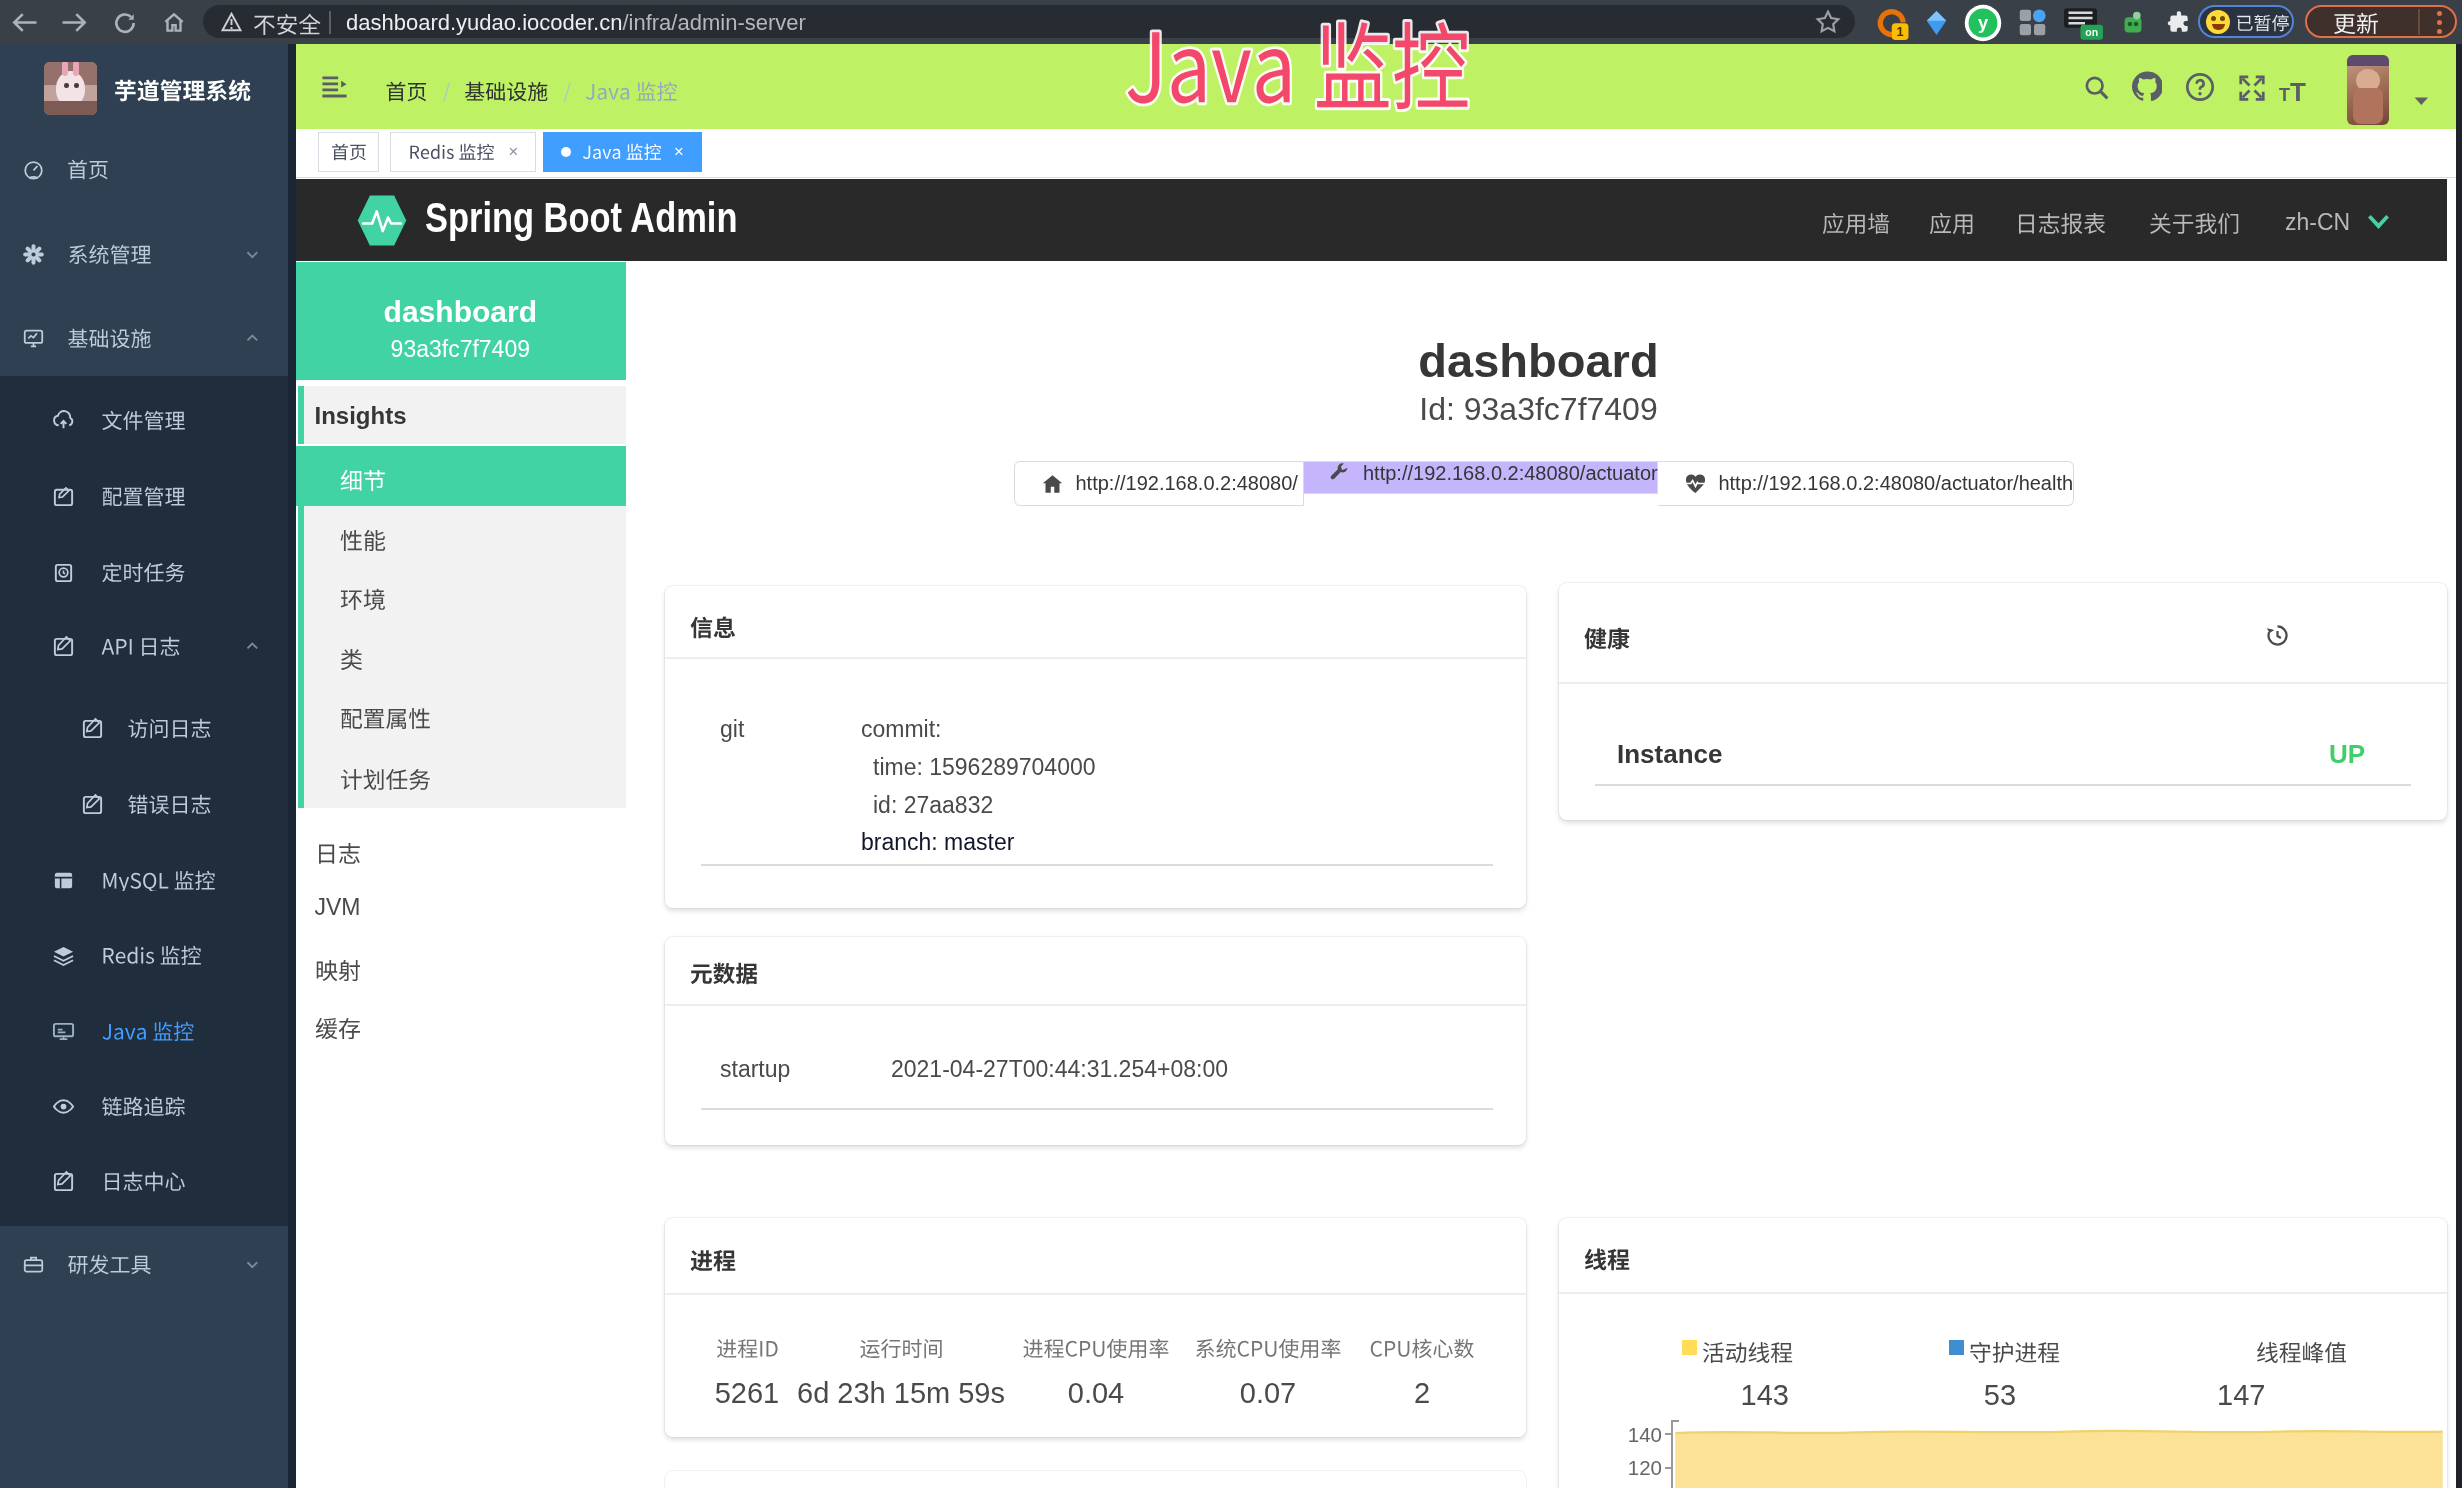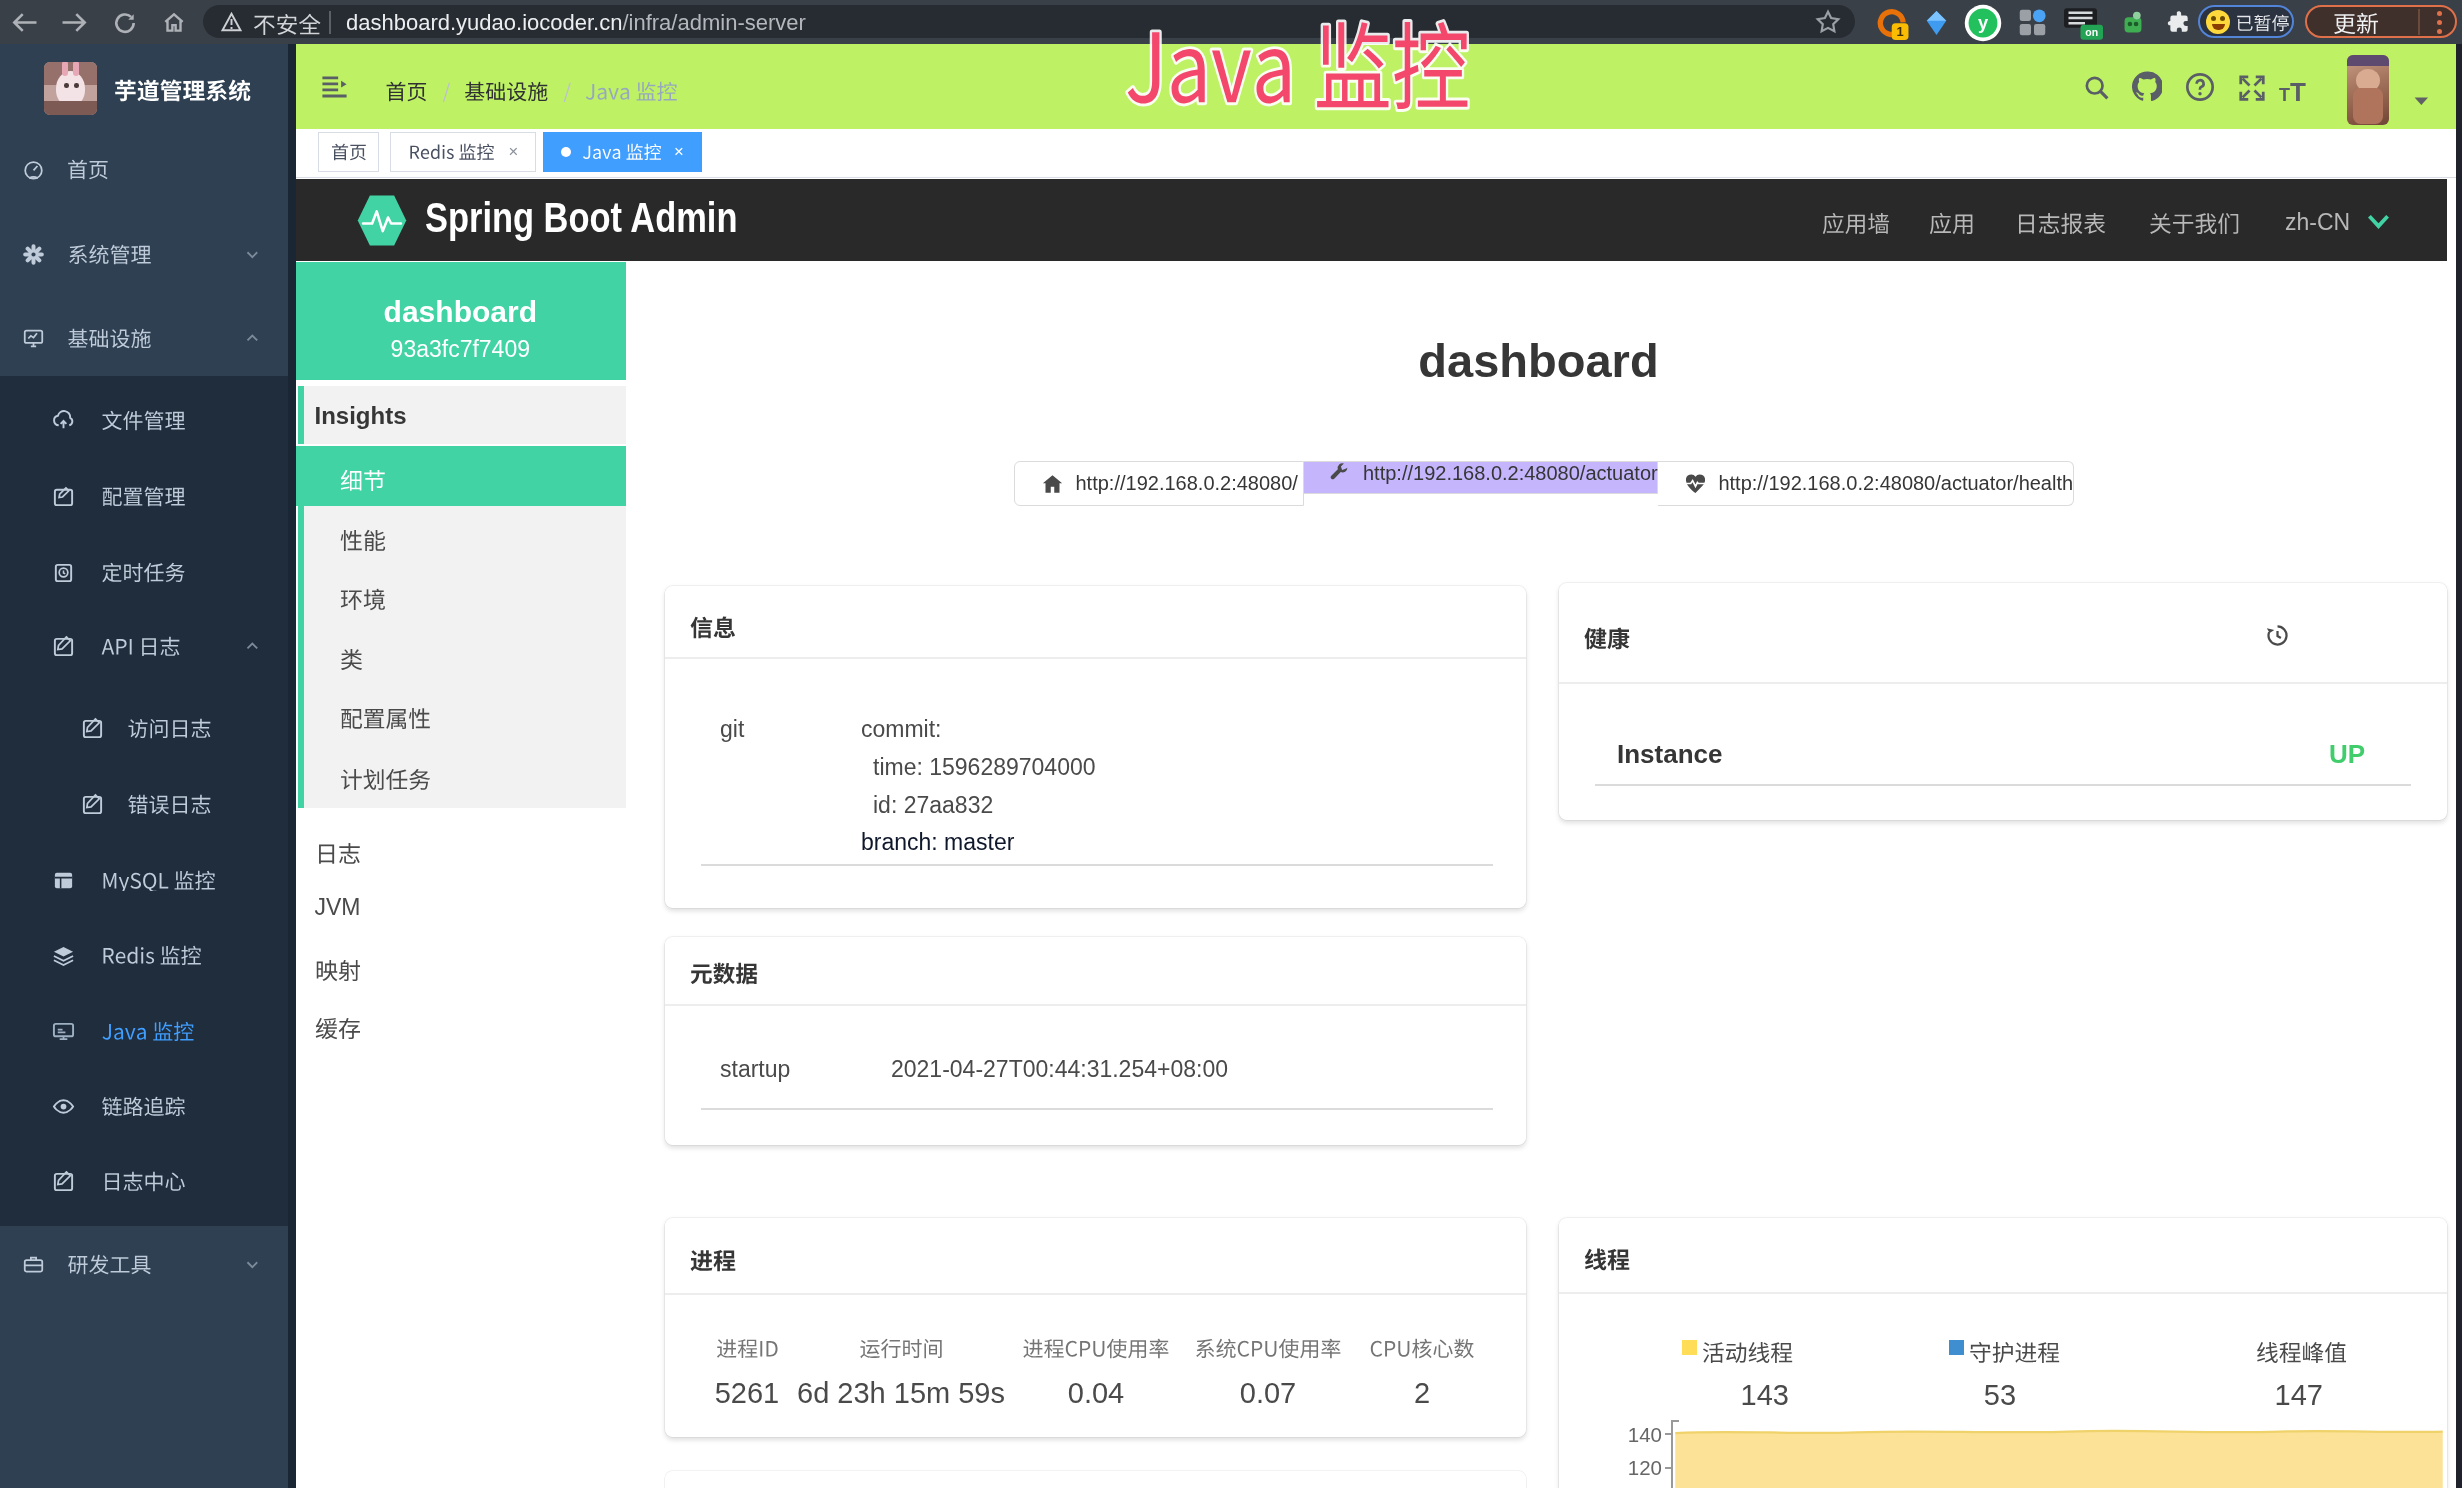--- a/index.html
+++ b/index.html
@@ -396,20 +396,21 @@
  <div class="abs" style="left:26.5px;top:633px;font-size:23px;color:#4a4a4a">JVM</div>
  <div class="abs" style="left:26.5px;top:698px;"><svg style="display:inline-block;vertical-align:top;" width="46" height="23" viewBox="0 -880 2000.0 1000">
         <path d="M630 -835V-680H438V-349H371V-280H614C586 -159 513 -54 326 22C342 35 363 62 373 78C553 3 635 -102 672 -221C721 -81 801 24 920 83C931 64 952 36 969 22C846 -30 764 -139 721 -280H966V-349H908V-680H699V-835ZM506 -349V-611H630V-454C630 -418 629 -383 625 -349ZM838 -349H695C698 -383 699 -418 699 -454V-611H838ZM270 -410V-178H145V-410ZM270 -476H145V-699H270ZM76 -767V-28H145V-110H340V-767Z M1533 -421C1583 -349 1632 -250 1650 -185L1714 -214C1693 -279 1644 -375 1591 -447ZM1191 -529H1390V-446H1191ZM1191 -586V-668H1390V-586ZM1191 -390H1390V-305H1191ZM1052 -305V-238H1307C1237 -148 1136 -70 1031 -20C1046 -8 1072 20 1082 34C1197 -29 1310 -124 1388 -238H1390V-4C1390 10 1385 15 1370 15C1355 16 1307 17 1256 15C1265 33 1276 63 1280 81C1350 81 1396 79 1424 69C1450 57 1460 36 1460 -4V-728H1298C1311 -758 1327 -795 1340 -830L1263 -841C1256 -808 1242 -763 1228 -728H1123V-305ZM1778 -836V-609H1498V-537H1778V-14C1778 4 1771 8 1753 9C1737 10 1681 10 1619 8C1630 28 1641 60 1645 79C1727 80 1777 78 1807 65C1837 54 1849 33 1849 -14V-537H1958V-609H1849V-836Z" fill="#4a4a4a"></path>
       </svg></div>
  <div class="abs" style="left:26.5px;top:756px;"><svg style="display:inline-block;vertical-align:top;" width="46" height="23" viewBox="0 -880 2000.0 1000">
         <path d="M35 -52 52 22C141 -10 260 -51 373 -91L361 -151C239 -113 116 -75 35 -52ZM599 -718C611 -674 622 -616 626 -582L690 -597C685 -629 672 -685 659 -728ZM879 -833C762 -807 549 -790 375 -784C382 -768 391 -743 392 -726C569 -730 786 -747 923 -777ZM56 -424C71 -431 95 -437 218 -451C174 -388 134 -338 116 -318C85 -282 61 -257 40 -252C48 -234 59 -199 63 -184C84 -196 118 -205 368 -256C366 -272 365 -300 366 -320L169 -284C247 -372 324 -480 388 -589L325 -627C306 -590 284 -553 262 -518L135 -507C194 -593 253 -703 298 -810L224 -839C183 -720 111 -591 88 -558C67 -524 49 -501 31 -497C40 -477 52 -440 56 -424ZM420 -697C438 -657 458 -603 467 -570L528 -591C519 -622 497 -674 478 -713ZM840 -739C819 -689 781 -619 747 -570H390V-508H511L504 -429H350V-365H495C471 -220 418 -63 283 26C300 38 323 61 333 78C426 13 484 -79 520 -179C552 -131 590 -88 635 -52C576 -16 507 8 432 25C445 38 466 66 473 82C554 62 628 32 692 -11C759 32 839 64 927 83C937 63 958 34 974 19C891 4 815 -22 750 -57C811 -113 858 -186 888 -281L846 -300L832 -297H554L567 -365H952V-429H576L584 -508H940V-570H820C849 -614 883 -667 911 -716ZM559 -239H800C775 -180 738 -132 693 -93C636 -134 591 -183 559 -239Z M1613 -349V-266H1335V-196H1613V-10C1613 4 1610 8 1592 9C1574 10 1514 10 1448 8C1458 29 1468 58 1471 79C1557 79 1613 79 1647 68C1680 56 1689 35 1689 -9V-196H1957V-266H1689V-324C1762 -370 1840 -432 1894 -492L1846 -529L1831 -525H1420V-456H1761C1718 -416 1663 -375 1613 -349ZM1385 -840C1373 -797 1359 -753 1342 -709H1063V-637H1311C1246 -499 1153 -370 1031 -284C1043 -267 1061 -235 1069 -216C1112 -247 1152 -282 1188 -320V78H1264V-411C1316 -481 1358 -557 1394 -637H1939V-709H1424C1438 -746 1451 -784 1462 -821Z" fill="#4a4a4a"></path>
       </svg></div>
 </div>
 <div id="main">
  <div class="abs" style="left:0;right:0;top:72px;text-align:center;font-size:47px;font-weight:600;color:#363636">dashboard</div>
+ <div class="abs" style="left:0;right:0;top:130px;text-align:center;font-size:32px;color:#4a4a4a">Id: 93a3fc7f7409</div>
  <div class="abs" style="left:385px;top:200px;width:290px;height:45px;border:1.5px solid #dbdbdb;border-radius:6px 0 0 6px;background:#fff;display:flex;align-items:center">
   <svg style="margin-left:26.5px;flex:none" width="21" height="20" viewBox="0 0 24 22">
         <path d="M12 1L1 10h3v11h6v-7h4v7h6V10h3z" fill="#4a4a4a"></path>
       </svg>
   <span style="margin-left:13px;font-size:20px;color:#363636;white-space:nowrap">http://192.168.0.2:48080/</span>
     </div>
  <div class="abs" style="left:675px;top:200px;width:354px;height:33px;border:1.5px solid #dbdbdb;border-left:none;background:#c4b5fd;display:flex;align-items:flex-start">
   <svg style="margin-left:25px;flex:none" width="21" height="21" viewBox="0 0 24 24">
         <path d="M21 6.5a5.5 5.5 0 0 1-7.6 5L6 19a2.4 2.4 0 0 1-3.4-3.4l7.5-7.4A5.5 5.5 0 0 1 17 1.6L13.6 5l1.4 4 4-1.4z" fill="#4a4a4a"></path>
       </svg>
@@ -494,21 +495,21 @@
         </svg></div>
   <div class="abs" style="left:390px;top:122px;width:15px;height:15px;background:#3e8ed0"></div>
   <div class="abs" style="left:410px;top:118px;"><svg style="display:inline-block;vertical-align:top;margin-top:5.3px;" width="91" height="23" viewBox="0 -880 4000.0 1000">
           <path d="M181 -288C245 -224 314 -134 343 -74L406 -118C376 -177 305 -264 240 -325ZM609 -593V-450H58V-377H609V-24C609 -7 602 -2 582 -1C562 0 491 0 418 -2C429 19 442 51 446 73C542 74 602 73 637 60C673 48 686 26 686 -23V-377H943V-450H686V-593ZM431 -826C450 -794 469 -753 482 -719H82V-520H158V-648H836V-520H915V-719H565C554 -756 528 -806 503 -845Z M1188 -839V-638H1054V-566H1188V-350C1132 -334 1080 -319 1038 -309L1059 -235L1188 -274V-14C1188 0 1183 4 1170 4C1158 5 1117 5 1071 4C1082 25 1090 57 1094 76C1161 76 1201 74 1226 62C1252 50 1261 28 1261 -14V-297L1383 -335L1372 -404L1261 -371V-566H1377V-638H1261V-839ZM1591 -811C1627 -766 1666 -708 1684 -667H1447V-400C1447 -266 1434 -93 1323 29C1340 40 1371 67 1383 82C1487 -32 1515 -198 1521 -337H1850V-274H1925V-667H1686L1754 -697C1736 -736 1697 -793 1658 -837ZM1850 -408H1522V-599H1850Z M2081 -778C2136 -728 2203 -655 2234 -609L2292 -657C2259 -701 2190 -770 2135 -819ZM2720 -819V-658H2555V-819H2481V-658H2339V-586H2481V-469L2479 -407H2333V-335H2471C2456 -259 2423 -185 2348 -128C2364 -117 2392 -89 2402 -74C2491 -142 2530 -239 2545 -335H2720V-80H2795V-335H2944V-407H2795V-586H2924V-658H2795V-819ZM2555 -586H2720V-407H2553L2555 -468ZM2262 -478H2050V-408H2188V-121C2143 -104 2091 -60 2038 -2L2088 66C2140 -2 2189 -61 2223 -61C2245 -61 2277 -28 2319 -2C2388 42 2472 53 2596 53C2691 53 2871 47 2942 43C2943 21 2955 -15 2964 -35C2867 -24 2716 -16 2598 -16C2485 -16 2401 -23 2335 -64C2302 -85 2281 -104 2262 -115Z M3532 -733H3834V-549H3532ZM3462 -798V-484H3907V-798ZM3448 -209V-144H3644V-13H3381V53H3963V-13H3718V-144H3919V-209H3718V-330H3941V-396H3425V-330H3644V-209ZM3361 -826C3287 -792 3155 -763 3043 -744C3052 -728 3062 -703 3065 -687C3112 -693 3162 -702 3212 -712V-558H3049V-488H3202C3162 -373 3093 -243 3028 -172C3041 -154 3059 -124 3067 -103C3118 -165 3171 -264 3212 -365V78H3286V-353C3320 -311 3360 -257 3377 -229L3422 -288C3402 -311 3315 -401 3286 -426V-488H3411V-558H3286V-729C3333 -740 3377 -753 3413 -768Z" fill="#4a4a4a"></path>
         </svg></div>
   <div class="abs" style="left:697px;top:118px;"><svg style="display:inline-block;vertical-align:top;margin-top:5.3px;" width="91" height="23" viewBox="0 -880 4000.0 1000">
           <path d="M54 -54 70 18C162 -10 282 -46 398 -80L387 -144C264 -109 137 -74 54 -54ZM704 -780C754 -756 817 -717 849 -689L893 -736C861 -763 797 -800 748 -822ZM72 -423C86 -430 110 -436 232 -452C188 -387 149 -337 130 -317C99 -280 76 -255 54 -251C63 -232 74 -197 78 -182C99 -194 133 -204 384 -255C382 -270 382 -298 384 -318L185 -282C261 -372 337 -482 401 -592L338 -630C319 -593 297 -555 275 -519L148 -506C208 -591 266 -699 309 -804L239 -837C199 -717 126 -589 104 -556C82 -522 65 -499 47 -494C56 -474 68 -438 72 -423ZM887 -349C847 -286 793 -228 728 -178C712 -231 698 -295 688 -367L943 -415L931 -481L679 -434C674 -476 669 -520 666 -566L915 -604L903 -670L662 -634C659 -701 658 -770 658 -842H584C585 -767 587 -694 591 -623L433 -600L445 -532L595 -555C598 -509 603 -464 608 -421L413 -385L425 -317L617 -353C629 -270 645 -195 666 -133C581 -76 483 -31 381 0C399 17 418 44 428 62C522 29 611 -14 691 -66C732 24 786 77 857 77C926 77 949 44 963 -68C946 -75 922 -91 907 -108C902 -19 892 4 865 4C821 4 784 -37 753 -110C832 -170 900 -241 950 -319Z M1532 -733H1834V-549H1532ZM1462 -798V-484H1907V-798ZM1448 -209V-144H1644V-13H1381V53H1963V-13H1718V-144H1919V-209H1718V-330H1941V-396H1425V-330H1644V-209ZM1361 -826C1287 -792 1155 -763 1043 -744C1052 -728 1062 -703 1065 -687C1112 -693 1162 -702 1212 -712V-558H1049V-488H1202C1162 -373 1093 -243 1028 -172C1041 -154 1059 -124 1067 -103C1118 -165 1171 -264 1212 -365V78H1286V-353C1320 -311 1360 -257 1377 -229L1422 -288C1402 -311 1315 -401 1286 -426V-488H1411V-558H1286V-729C1333 -740 1377 -753 1413 -768Z M2596 -696H2791C2764 -648 2727 -605 2684 -567C2642 -603 2609 -642 2585 -682ZM2597 -840C2556 -739 2477 -649 2390 -591C2405 -578 2430 -548 2439 -534C2475 -561 2510 -593 2542 -629C2565 -594 2595 -558 2630 -525C2556 -473 2470 -435 2383 -414C2397 -400 2414 -372 2422 -355C2514 -382 2605 -423 2684 -480C2747 -433 2826 -393 2918 -368C2928 -387 2950 -416 2965 -431C2876 -451 2801 -485 2739 -526C2803 -583 2855 -654 2889 -739L2842 -759L2829 -757H2634C2646 -778 2657 -800 2667 -822ZM2642 -416V-352H2457V-294H2642V-229H2463V-171H2642V-98H2417V-37H2642V80H2715V-37H2939V-98H2715V-171H2898V-229H2715V-294H2901V-352H2715V-416ZM2192 -830V-123L2129 -118V-673H2070V-52L2317 -72V-34H2374V-674H2317V-133L2253 -128V-830Z M3599 -840C3596 -810 3591 -774 3586 -738H3329V-671H3574C3568 -637 3562 -605 3555 -578H3382V-14H3286V51H3958V-14H3869V-578H3623C3631 -605 3639 -637 3646 -671H3928V-738H3661L3679 -835ZM3450 -14V-97H3799V-14ZM3450 -379H3799V-293H3450ZM3450 -435V-519H3799V-435ZM3450 -239H3799V-152H3450ZM3264 -839C3211 -687 3124 -538 3032 -440C3045 -422 3066 -383 3074 -366C3103 -398 3132 -435 3159 -475V80H3229V-589C3269 -661 3304 -739 3333 -817Z" fill="#4a4a4a"></path>
         </svg></div>
   <div class="abs" style="left:124px;top:161px;width:106px;text-align:right;font-size:29px;color:#4a4a4a">143</div>
   <div class="abs" style="left:388px;top:161px;width:106px;text-align:center;font-size:29px;color:#4a4a4a">53</div>
-  <div class="abs" style="left:658px;top:161px;width:106px;text-align:right;font-size:29px;color:#4a4a4a">147</div>
+  <div class="abs" style="left:658px;top:161px;width:106px;text-align:left;font-size:29px;color:#4a4a4a">147</div>
   <div class="abs" style="left:48px;top:205px;width:55px;text-align:right;font-size:20.5px;color:#666">140</div>
   <div class="abs" style="left:48px;top:238px;width:55px;text-align:right;font-size:20.5px;color:#666">120</div>
   <div class="abs" style="left:48px;top:267px;width:55px;text-align:right;font-size:20.5px;color:#666">100</div>
   <div class="abs" style="left:112px;top:202px;width:1.5px;height:132px;background:#999"></div>
   <div class="abs" style="left:112px;top:202px;width:7.6px;height:1.5px;background:#999"></div>
   <div class="abs" style="left:106px;top:215px;width:6.8px;height:1.5px;background:#999"></div>
   <div class="abs" style="left:106px;top:249px;width:6.8px;height:1.5px;background:#999"></div>
 
   <svg class="abs" style="left:115px;top:209px" width="770" height="124" viewBox="0 0 1015 164">
         <path d="M0 8 C80 4,160 10,240 7 C340 4,420 9,520 6 C620 3,700 9,800 6 C880 4,950 8,1015 6 L1015 164 L0 164 Z" fill="#fbe296"></path>

